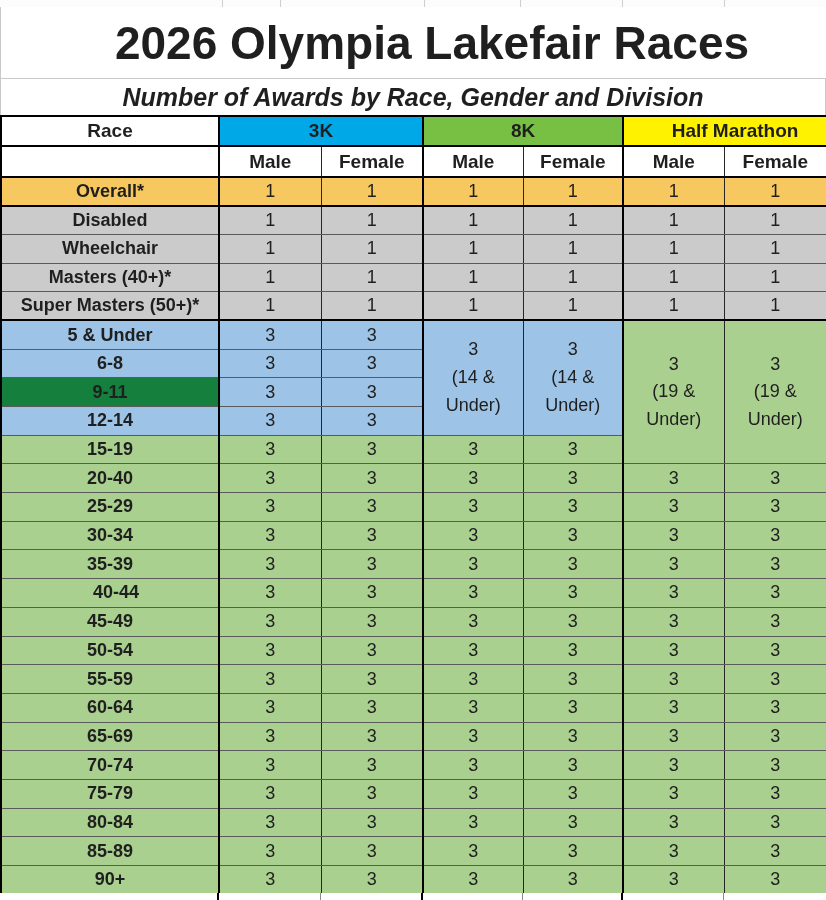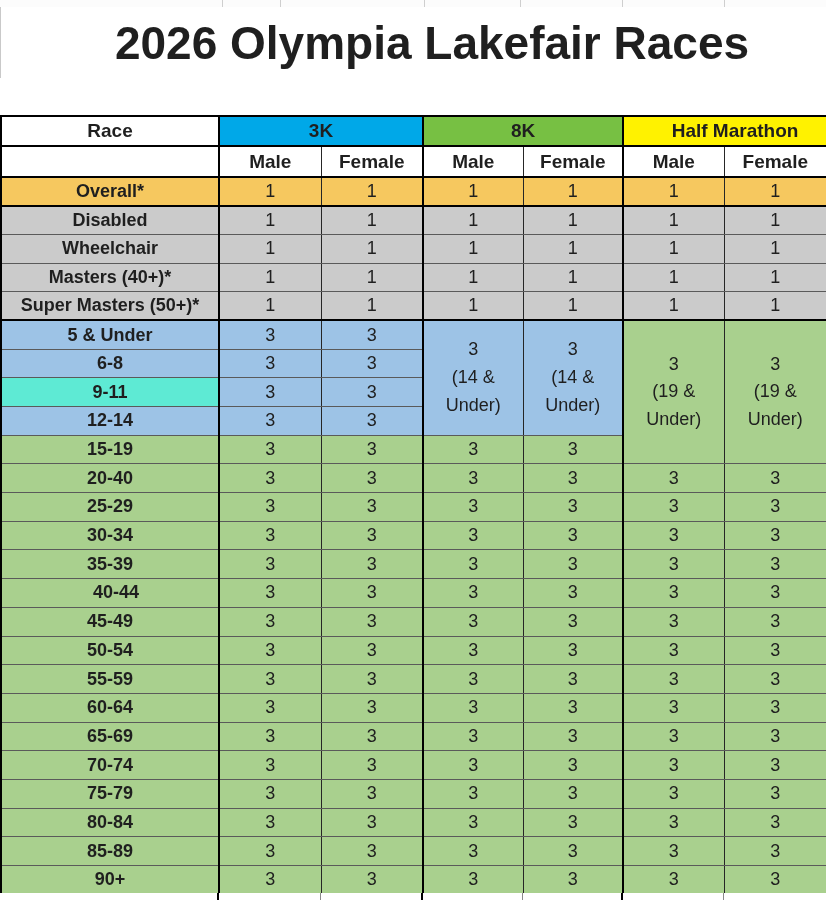--- a/index.html
+++ b/index.html
@@ -55,20 +55,23 @@
     <span class="stub" style="left:424px"></span>
     <span class="stub" style="left:520px"></span>
     <span class="stub" style="left:622px"></span>
     <span class="stub" style="left:724px"></span>
   </div>
 
   <div class="title-block">
     <h1>2026 Olympia Lakefair Races</h1>
   </div>
 
+  <div class="subtitle-block">
+    <h2>Number of Awards by Race, Gender and Division</h2>
+  </div>
 
   <table class="awards">
     <colgroup>
       <col style="width:218px">
       <col style="width:102px">
         <col style="width:102px">
       <col style="width:100px">
         <col style="width:100px">
       <col style="width:101px">
         <col style="width:103px">
@@ -152,21 +155,21 @@
           <td class="merged" rowspan="5" style="background: rgb(169, 208, 142);">3
 (19 &amp;
 Under)</td>
         </tr>
         <tr>
           <th class="division b-thick-r" style="background: rgb(157, 195, 230);">6-8</th>
           <td class="b-thin-r" style="background: rgb(157, 195, 230);">3</td>
           <td class="b-thick-r" style="background: rgb(157, 195, 230);">3</td>
         </tr>
         <tr>
-          <th class="division b-thick-r" style="background: #5eead4;">9-11</th>
+          <th class="division b-thick-r" style="background: #15803d;">9-11</th>
           <td class="b-thin-r" style="background: rgb(157, 195, 230);">3</td>
           <td class="b-thick-r" style="background: rgb(157, 195, 230);">3</td>
         </tr>
         <tr>
           <th class="division b-thick-r" style="background: rgb(157, 195, 230);">12-14</th>
           <td class="b-thin-r" style="background: rgb(157, 195, 230);">3</td>
           <td class="b-thick-r" style="background: rgb(157, 195, 230);">3</td>
         </tr>
         <tr>
           <th class="division b-thick-r" style="background: rgb(169, 208, 142);">15-19</th>

